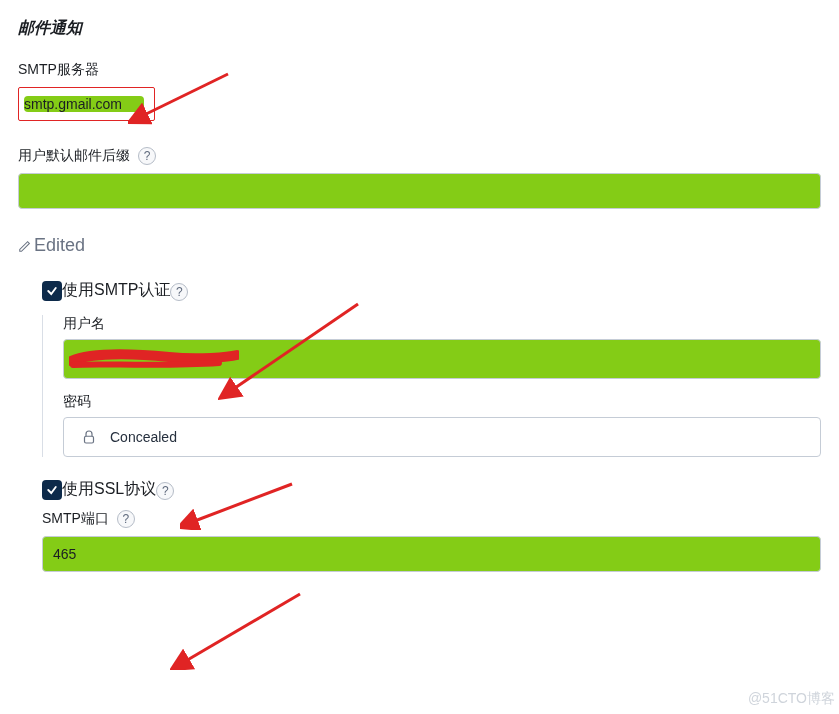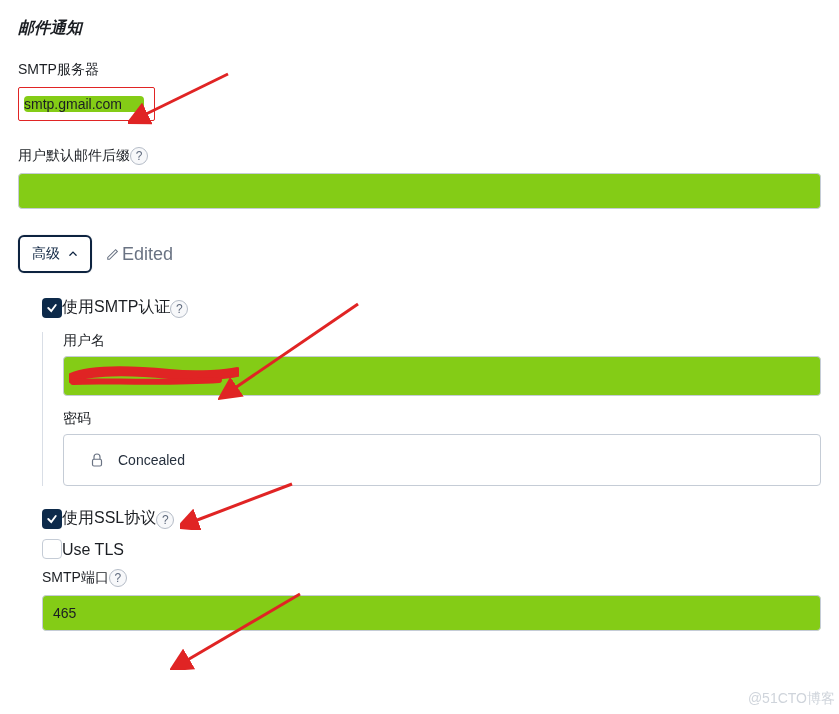--- a/index.html
+++ b/index.html
@@ -21,20 +21,21 @@
     font-style: italic;
   }
   .field-label {
     font-size: 14px;
     color: #1b1e23;
     margin-bottom: 8px;
   }
   .label-row {
     display: flex;
     align-items: flex-start;
+    gap: 8px;
     margin-bottom: 8px;
   }
   .help {
     width: 18px; height: 18px;
     border-radius: 50%;
     border: 1px solid #b5bcc7;
     color: #5f6a7d;
     font-size: 12px;
     line-height: 16px;
     text-align: center;
@@ -141,24 +142,24 @@
     top: 50%;
     transform: translateY(-50%);
     width: 170px; height: 20px;
     pointer-events: none;
   }
 
   .concealed {
     display: flex;
     align-items: center;
     gap: 12px;
-    height: 52px;
+    height: 40px;
     border: 1px solid #c5ccd6;
     border-radius: 4px;
-    padding: 0 24px;
+    padding: 0 16px;
     font-size: 14px;
     color: #26303e;
     margin-bottom: 14px;
   }
   .concealed .lock { width: 18px; height: 18px; color: #6a7383; }
 
   .port-block { margin-left: 24px; margin-top: 8px; }
 
   .watermark {
     position: absolute;
@@ -185,26 +186,20 @@
 
 <div class="field-block">
   <div class="label-row">
     <span class="field-label" style="margin-bottom:0">用户默认邮件后缀</span>
     <span class="help">?</span>
   </div>
   <input class="text-input" type="text" value="" style="">
 </div>
 
 <div class="advanced-row">
-  <button class="adv-btn">
-    <span>高级</span>
-    <svg class="chev" viewBox="0 0 16 16">
-      <path d="M3 10 L8 5 L13 10" fill="none" stroke="#0d2340" stroke-width="2" stroke-linecap="round"></path>
-    </svg>
-  </button>
   <span class="edited">
     <svg class="pencil" viewBox="0 0 16 16">
       <path d="M2 14 L4 14 L13 5 L11 3 L2 12 Z" fill="none" stroke="#6a7383" stroke-width="1.2"></path>
     </svg>
     <span>Edited</span>
   </span>
 </div>
 
 <div class="indent1">
 
@@ -241,24 +236,20 @@
   <div class="check-row" style="margin-top:22px;">
     <span class="cbx checked">
       <svg viewBox="0 0 16 16">
         <path d="M3 8 L7 12 L13 4" fill="none" stroke="#fff" stroke-width="2.5" stroke-linecap="round"></path>
       </svg>
     </span>
     <span>使用SSL协议</span>
     <span class="help">?</span>
   </div>
 
-  <div class="check-row">
-    <span class="cbx unchecked"></span>
-    <span>Use TLS</span>
-  </div>
 </div>
 
 <div class="port-block">
   <div class="label-row">
     <span class="field-label" style="margin-bottom:0">SMTP端口</span>
     <span class="help">?</span>
   </div>
   <input class="text-input" type="text" value="465" style="">
 </div>
 

